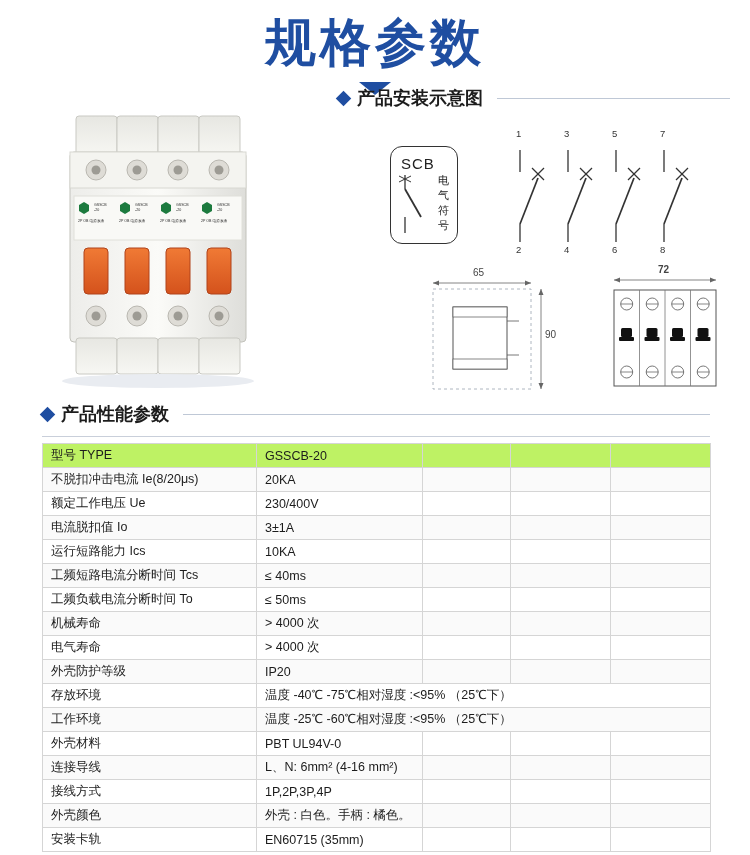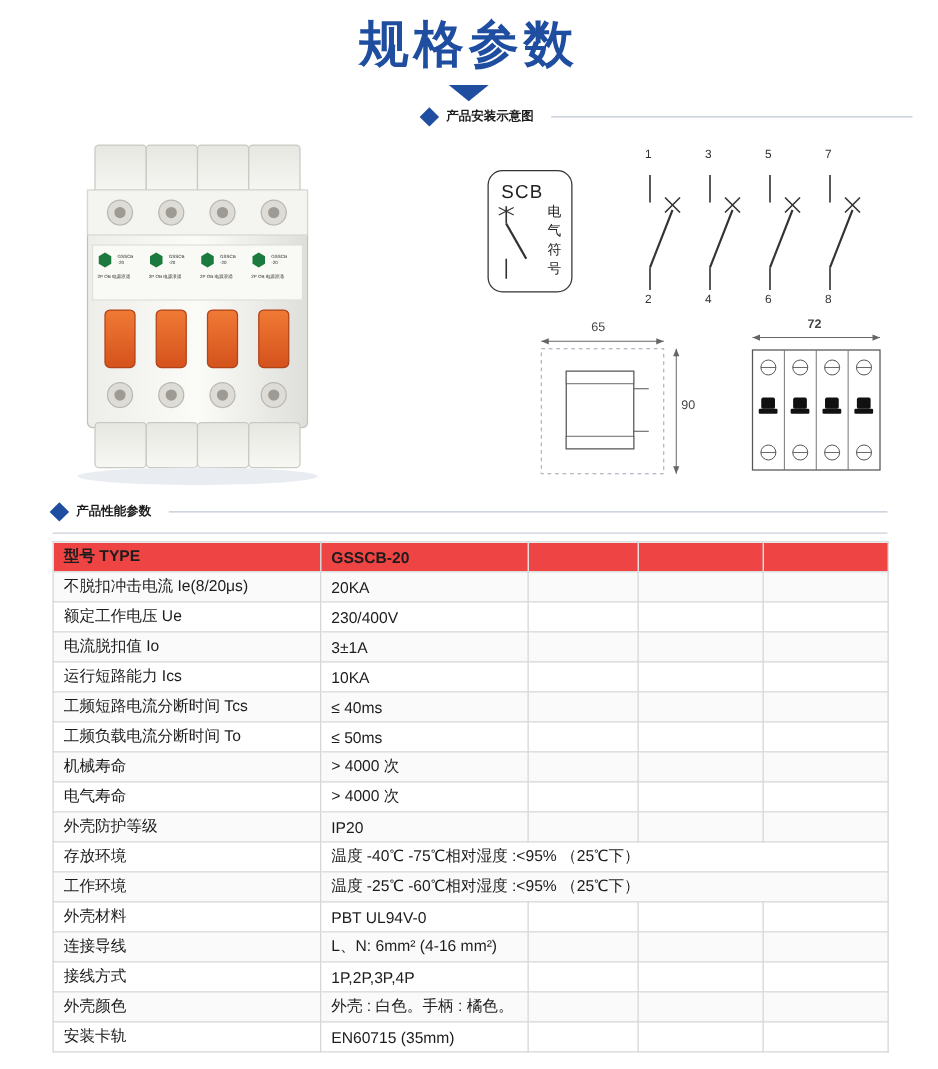--- a/index.html
+++ b/index.html
@@ -9,41 +9,41 @@
     height: 855px;
     position: relative;
     background: #ffffff;
     font-family: "Liberation Sans", sans-serif;
     color: #222;
     overflow: hidden;
   }
   
   .page-title {
     text-align: center;
-    font-size: 40px;
+    font-size: 51px;
     font-weight: bold;
     color: #1f4ea1;
     letter-spacing: 4px;
     padding-top: 10px;
     line-height: 1.3;
     font-family: "DejaVu Sans", sans-serif;
   }
   .title-arrow {
     width: 0; height: 0;
     border-left: 16px solid transparent;
     border-right: 16px solid transparent;
     border-top: 13px solid #1f4ea1;
     margin: 6px auto 0 auto;
   }
   
   .sec-head {
     display: flex;
     align-items: center;
     gap: 8px;
-    font-size: 10px;
+    font-size: 18px;
     color: #1c1c1c;
     font-weight: bold;
   }
   .diamond {
     width: 11px; height: 11px;
     background: #1f4ea1;
     transform: rotate(45deg);
     flex: 0 0 auto;
   }
   .sec-rule {
@@ -79,21 +79,21 @@
     position: absolute; right: 8px; top: 26px;
     font-size: 11px; line-height: 15px; text-align: center;
   }
   .sym-box svg { position: absolute; left: 6px; top: 26px; }
 
   .poles { position: absolute; left: 170px; top: 22px; width: 200px; height: 115px; }
   .pole-num { position: absolute; font-size: 9.5px; color: #333; }
 
   
   .dim-left { position: absolute; left: 85px; top: 155px; width: 150px; height: 130px; }
-  .dim-right { position: absolute; left: 250px; top: 150px; width: 130px; height: 135px; font-weight: bold; }
+  .dim-right { position: absolute; left: 262px; top: 150px; width: 130px; height: 135px; font-weight: bold; }
   .dim-label { position: absolute; font-size: 10px; color: #444; }
 
   
   #product-photo {
     position: absolute;
     left: 48px; top: 100px;
     width: 270px; height: 295px;
   }
   
   #params-block {
@@ -114,21 +114,21 @@
   table.params col.c4 { width: 100px; }
   table.params col.c5 { width: 100px; }
   table.params td {
     border: 1px solid #d5d5d5;
     height: 24px;
     padding: 0 8px;
     color: #1c1c1c;
     white-space: nowrap;
     overflow: hidden;
   }
-  table.params tr.head td { background: #ef4444; font-weight: bold; }
+  table.params tr.head td { background: #bef264; font-weight: normal; }
   table.params tr:nth-child(even):not(.head) td { background: #fafafa; }
   table.params td.name { }
   table.params td.val { }
   .tbl-top-rule { height:1px; background:#c9cfda; margin-bottom:6px; }
 </style>
 </head>
 <body>
 
 <div>
   <div class="page-title">规格参数</div>

